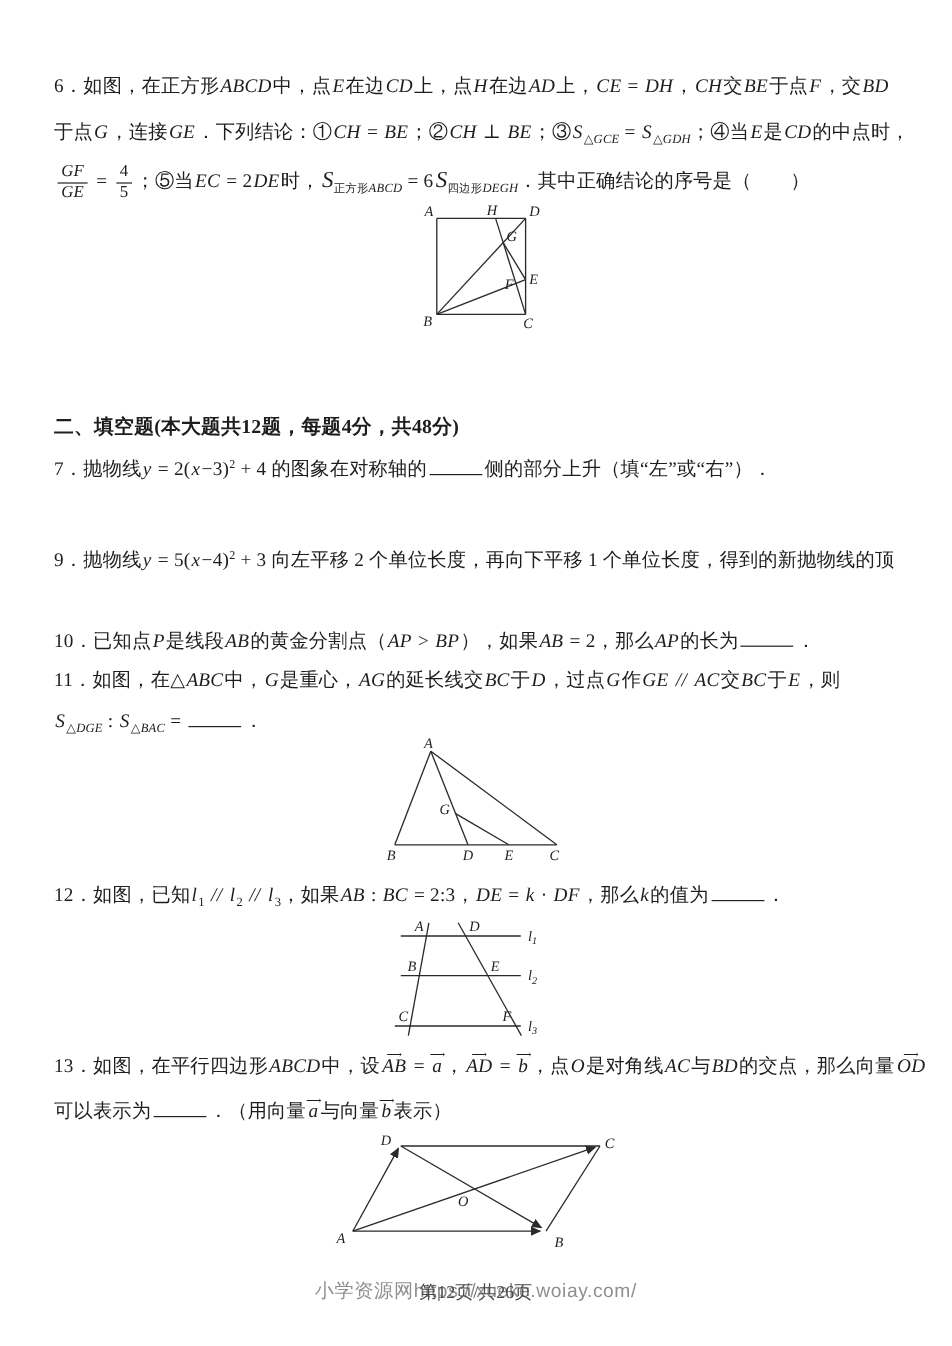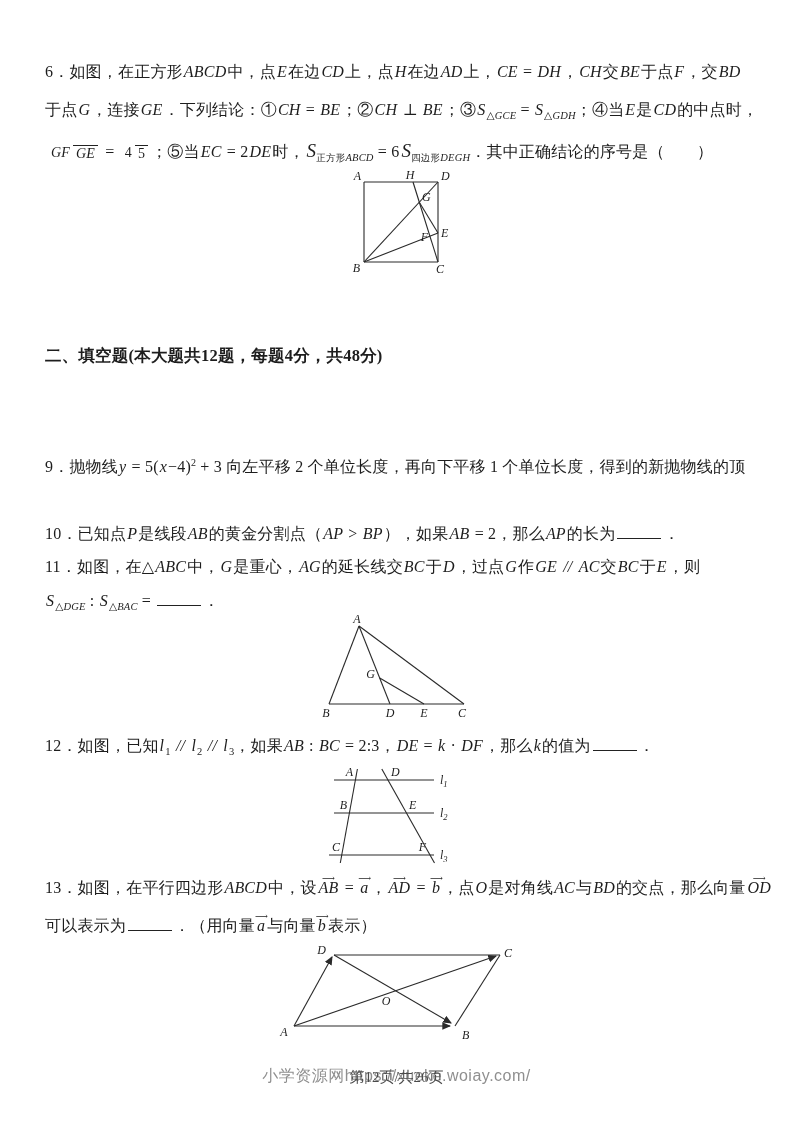--- a/index.html
+++ b/index.html
@@ -10,21 +10,21 @@
   .seg-i{font-style:italic;padding:0 1px;}
   .seg-bigS{font-style:italic;font-size:19px;padding-left:2px;}
   .seg-sub{font-style:italic;font-size:10.5px;vertical-align:-4px;}
   .seg-subcn{font-size:9.5px;vertical-align:-4px;}
   .seg-subn{font-size:10.5px;vertical-align:-4px;}
   .seg-sup{font-size:10px;vertical-align:6px;}
   .seg-blank{display:inline-block;width:44px;height:15px;border-bottom:1.3px solid #222;margin:0 2px;}
   .seg-vec{font-style:italic;position:relative;display:inline-block;padding:0 2px;}
   .seg-vec::after{content:"⟶";position:absolute;left:0;right:0;top:-0.72em;text-align:center;
                   font-size:9px;font-style:normal;}
-  .frac{display:inline-flex;flex-direction:row;align-items:center;vertical-align:middle;
+  .frac{display:inline-flex;flex-direction:column;align-items:center;vertical-align:middle;
         font-size:14px;line-height:1.12;margin:0 3px;}
   .frac .fb{border-top:1.3px solid #222;padding:0 3px;}
   .frac .ft{padding:0 3px;}
   .frac.fi .ft,.frac.fi .fb{font-style:italic;}
   .mathline{line-height:46px;}
   .center{left:0;right:0;text-align:center;}
   .bold{font-weight:700;font-size:16.5px;}
   .optrow{position:absolute;top:287px;left:0;right:0;height:24px;}
   .opt{position:absolute;font-size:16px;white-space:nowrap;}
   .fig{position:absolute;}
@@ -69,20 +69,21 @@
     <text x="85" y="31" text-anchor="start">G</text>
     <text x="91" y="71" text-anchor="end">F</text>
     <text x="104" y="67" text-anchor="start">E</text>
     <text x="23" y="102" text-anchor="end">B</text>
     <text x="99" y="103" text-anchor="start">C</text>
   </svg>
 
 
   <div class="tl bold" style="top:345px">二、填空题(本大题共12题，每题4分，共48分)</div>
 
+  <div class="tl" style="top:380px"><span class="seg-t">7．抛物线</span><span class="seg-i">y</span><span class="seg-t"> = 2(</span><span class="seg-i">x</span><span class="seg-t">−3)</span><span class="seg-sup">2</span><span class="seg-t"> + 4 的图象在对称轴的</span><span class="seg-blank"></span><span class="seg-t">侧的部分上升（填“左”或“右”）．</span></div>
   <div class="tl" style="top:457px"><span class="seg-t">9．抛物线</span><span class="seg-i">y</span><span class="seg-t"> = 5(</span><span class="seg-i">x</span><span class="seg-t">−4)</span><span class="seg-sup">2</span><span class="seg-t"> + 3 向左平移 2 个单位长度，再向下平移 1 个单位长度，得到的新抛物线的顶</span></div>
   <div class="tl" style="top:523px"><span class="seg-t">10．已知点</span><span class="seg-i">P</span><span class="seg-t">是线段</span><span class="seg-i">AB</span><span class="seg-t">的黄金分割点（</span><span class="seg-i">AP</span><span class="seg-t"> &gt; </span><span class="seg-i">BP</span><span class="seg-t">），如果</span><span class="seg-i">AB</span><span class="seg-t"> = 2，那么</span><span class="seg-i">AP</span><span class="seg-t">的长为</span><span class="seg-blank"></span><span class="seg-t">．</span></div>
 
   <div class="tl" style="top:557px"><span class="seg-t">11．如图，在△</span><span class="seg-i">ABC</span><span class="seg-t">中，</span><span class="seg-i">G</span><span class="seg-t">是重心，</span><span class="seg-i">AG</span><span class="seg-t">的延长线交</span><span class="seg-i">BC</span><span class="seg-t">于</span><span class="seg-i">D</span><span class="seg-t">，过点</span><span class="seg-i">G</span><span class="seg-t">作</span><span class="seg-i">GE</span><span class="seg-i"> // </span><span class="seg-i">AC</span><span class="seg-t">交</span><span class="seg-i">BC</span><span class="seg-t">于</span><span class="seg-i">E</span><span class="seg-t">，则</span></div>
   <div class="tl" style="top:590px"><span class="seg-i">S</span><span class="seg-sub">△DGE</span><span class="seg-t"> : </span><span class="seg-i">S</span><span class="seg-sub">△BAC</span><span class="seg-t"> = </span><span class="seg-blank"></span><span class="seg-t">．</span></div>
 
   <svg class="fig" style="left:312px;top:614px" width="165" height="112" viewBox="0 0 165 112">
     <g>
       <line x1="47" y1="12" x2="17" y2="90"></line>
       <line x1="47" y1="12" x2="152" y2="90"></line>

